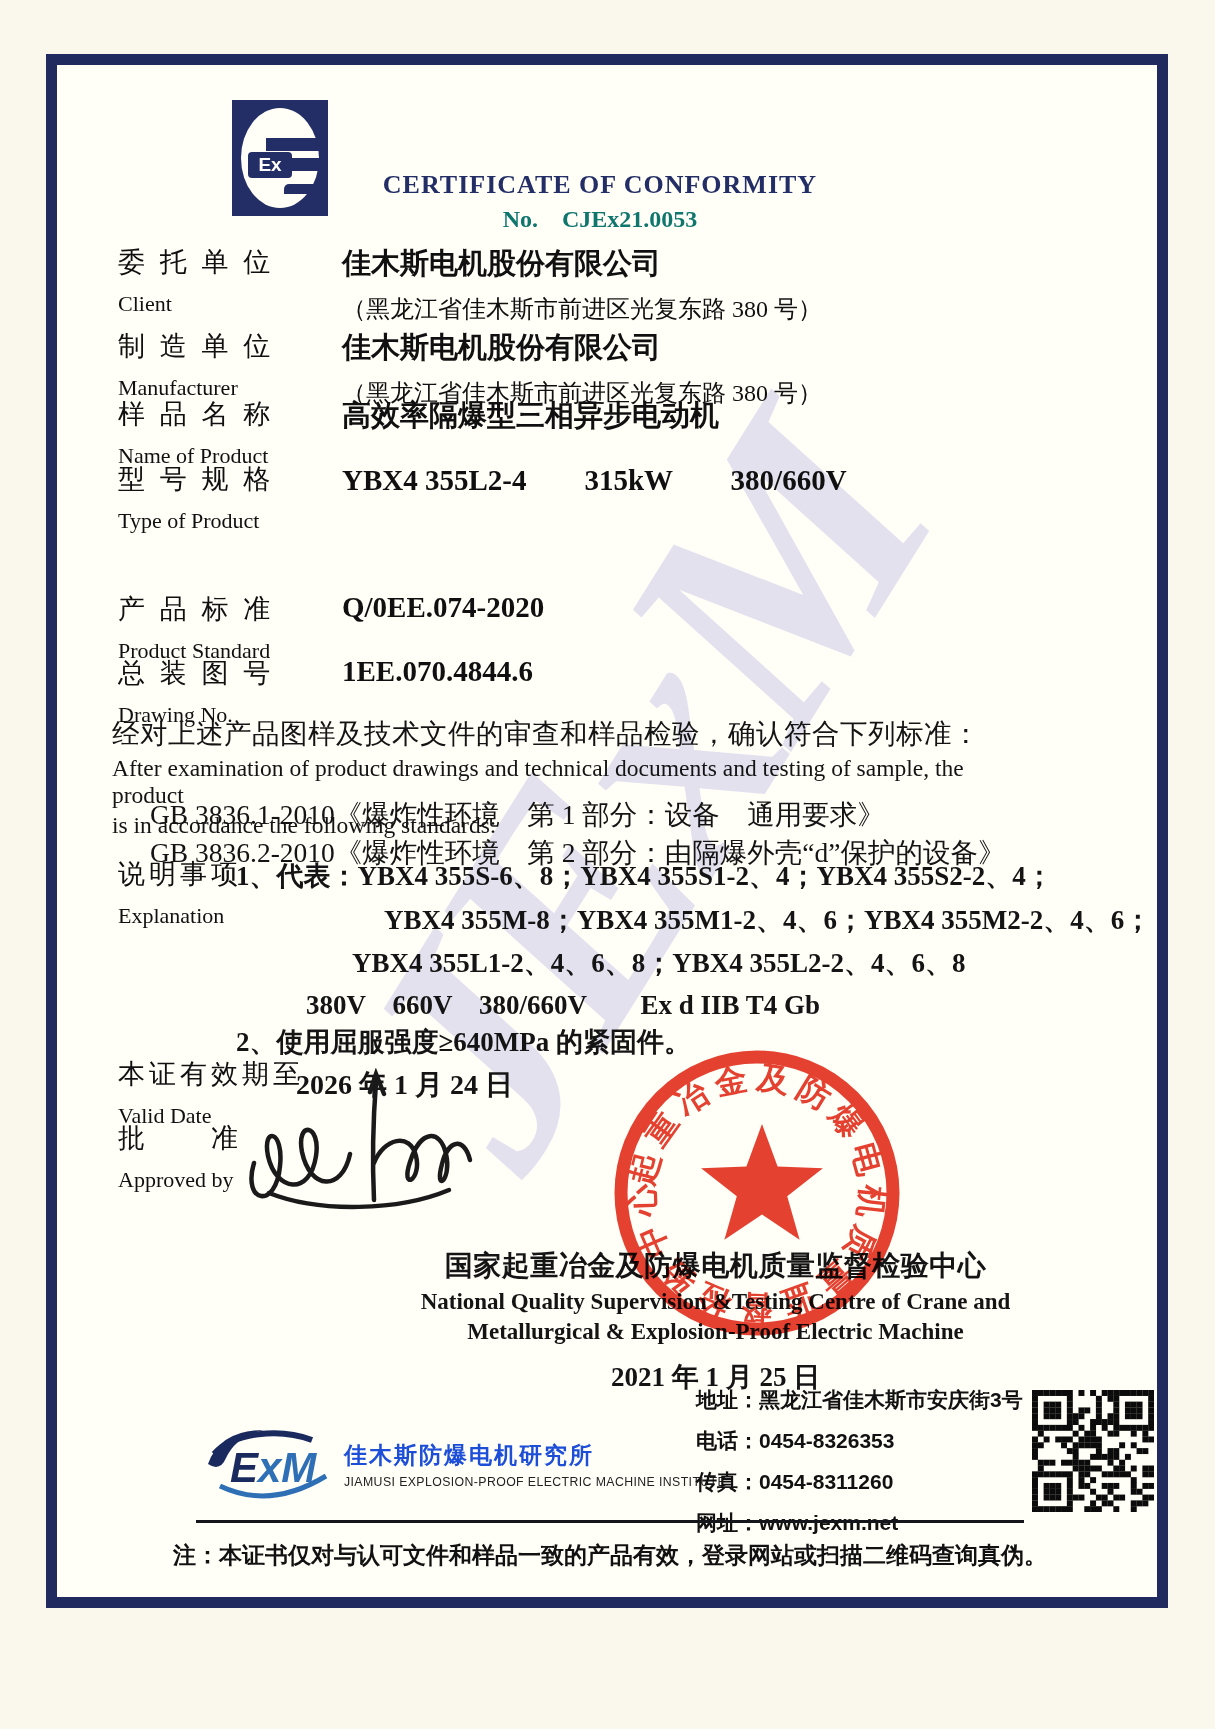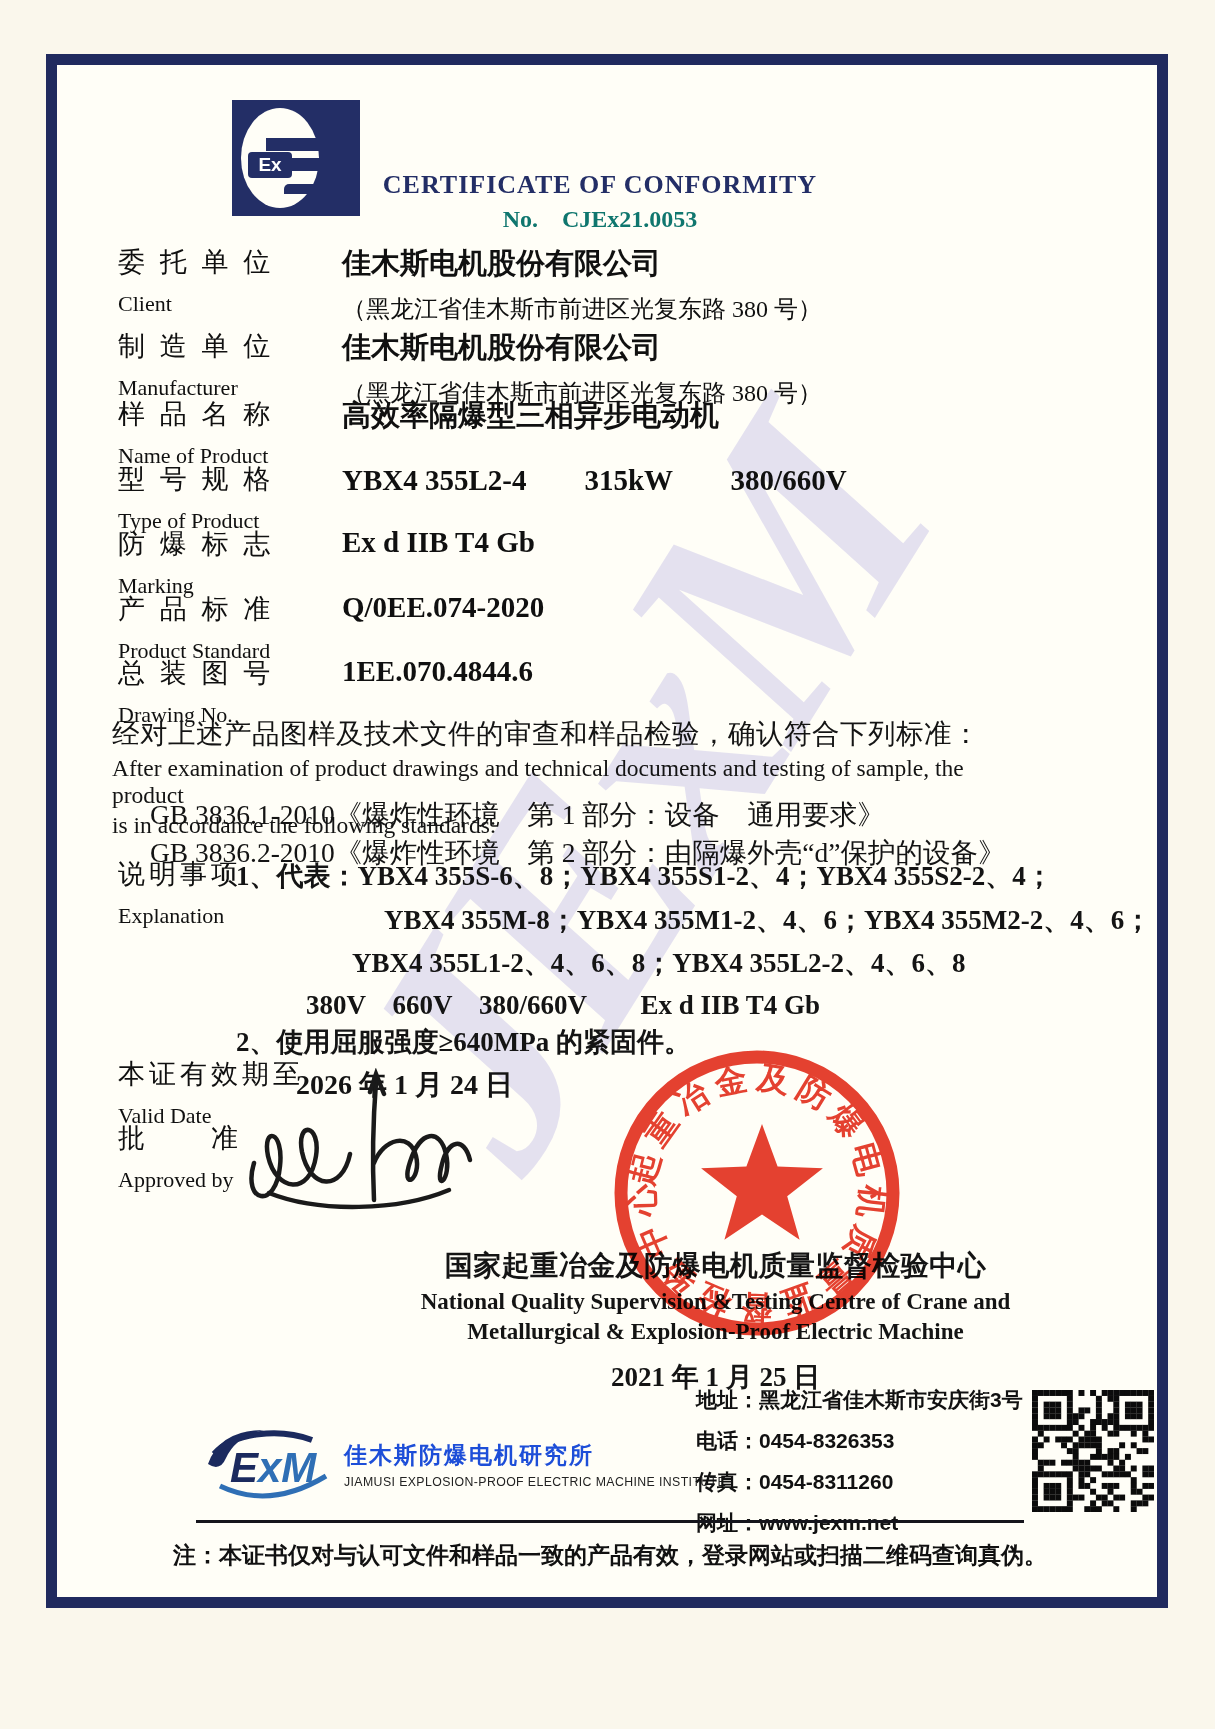--- a/index.html
+++ b/index.html
@@ -5,21 +5,21 @@
   html,body{margin:0;padding:0;background:#e8e6de;}
   .page{position:relative;width:1215px;height:1729px;margin:0 auto;background:#faf7ec;overflow:hidden;
         font-family:"Liberation Serif",serif;color:#141414;}
   #frame{position:absolute;left:46px;top:54px;width:1100px;height:1532px;
          border:11px solid #202a5e;background:#fffef7;z-index:0;}
   #watermark{position:absolute;left:170px;top:320px;width:940px;height:940px;z-index:0;
              display:flex;align-items:center;justify-content:center;
              transform:rotate(-58deg);font-size:320px;font-weight:bold;font-style:italic;
              color:#cbc6e8;opacity:.5;letter-spacing:-8px;pointer-events:none;}
   
-  #logo{position:absolute;left:232px;top:100px;width:96px;height:116px;background:#232e66;z-index:1;padding-left:32px;}
+  #logo{position:absolute;left:232px;top:100px;width:96px;height:116px;background:#232e66;z-index:1;}
   #logo .ell{position:absolute;left:9px;top:8px;width:78px;height:100px;background:#fffef7;border-radius:50%;}
   #logo .bar-top{position:absolute;left:34px;top:38px;width:62px;height:13px;background:#232e66;}
   #logo .ex-tab{position:absolute;left:16px;top:52px;width:44px;height:26px;background:#232e66;border-radius:4px;
                 color:#fff;font-weight:bold;font-size:19px;text-align:center;line-height:26px;font-family:"Liberation Sans",sans-serif;}
   #logo .bar-mid{position:absolute;left:58px;top:58px;width:38px;height:13px;background:#232e66;}
   #logo .hook{position:absolute;left:52px;top:84px;width:40px;height:10px;background:#232e66;border-radius:5px 0 0 0;}
   #title{position:absolute;left:300px;top:92px;width:600px;text-align:center;z-index:1;
          font-size:57px;font-weight:bold;color:#232e66;letter-spacing:12px;}
   #subtitle{position:absolute;left:300px;top:170px;width:600px;text-align:center;z-index:1;
             font-size:26px;font-weight:bold;color:#232e66;letter-spacing:1px;}
@@ -118,27 +118,20 @@
   </div>
 
   <div class="frow" id="row-type">
     <div class="lbl">
       <div class="lbl-cn">型 号 规 格</div>
       <div class="lbl-en">Type of Product</div>
     </div>
     <div class="val keepspace">YBX4 355L2-4　　315kW　　380/660V</div>
   </div>
 
-  <div class="frow" id="row-marking">
-    <div class="lbl">
-      <div class="lbl-cn">防 爆 标 志</div>
-      <div class="lbl-en">Marking</div>
-    </div>
-    <div class="val">Ex d IIB T4 Gb</div>
-  </div>
 
   <div class="frow" id="row-standard">
     <div class="lbl">
       <div class="lbl-cn">产 品 标 准</div>
       <div class="lbl-en">Product Standard</div>
     </div>
     <div class="val">Q/0EE.074-2020</div>
   </div>
 
   <div class="frow" id="row-drawing">

